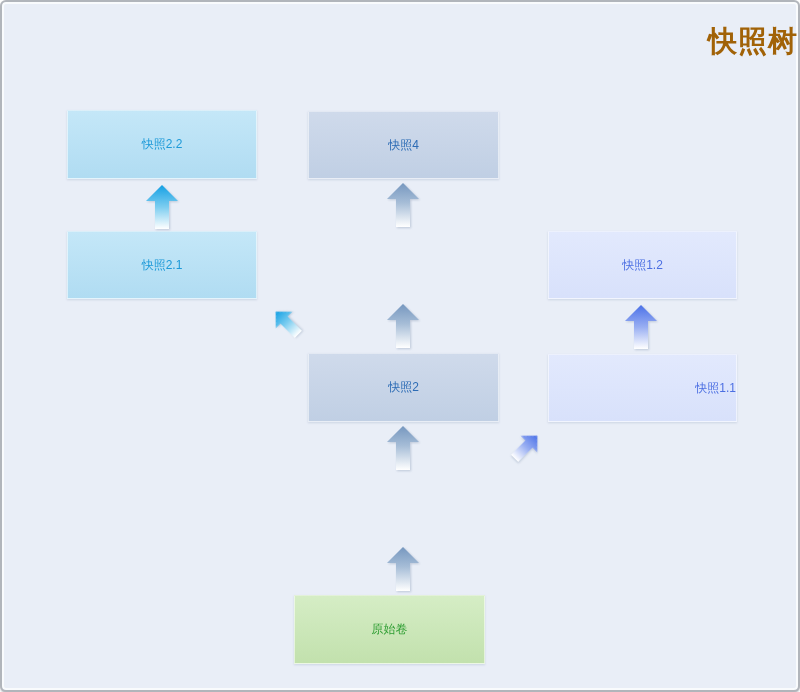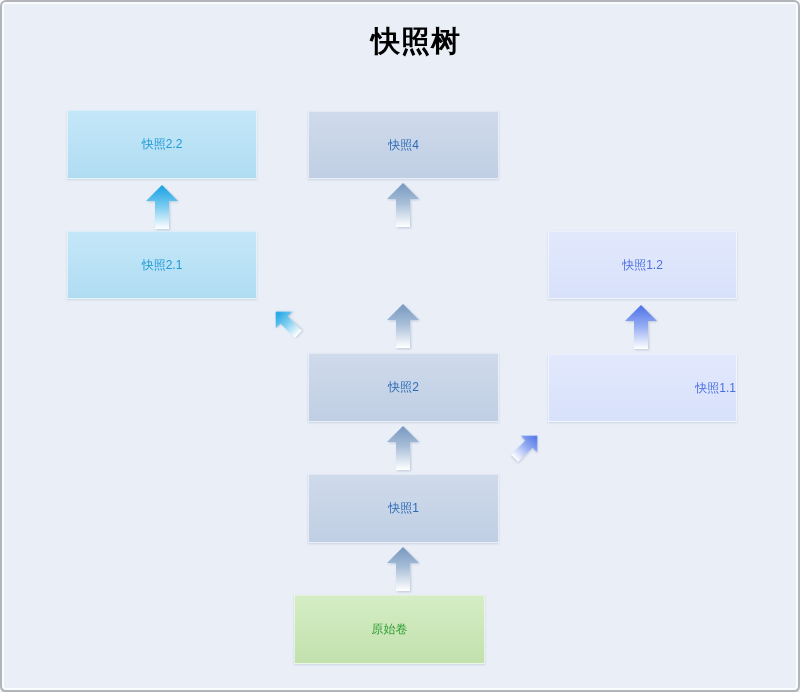--- a/index.html
+++ b/index.html
@@ -11,24 +11,24 @@
     background: #e9eef7;
     border: 2px solid #b1b5bb;
     border-radius: 6px;
     box-shadow: inset 0 0 0 2px #f9fbfd, 0 1px 2px rgba(120,125,135,.5);
     font-family: "Liberation Sans", "DejaVu Sans", sans-serif;
     overflow: hidden;
   }
   .title {
     position: absolute;
     left: 0; right: 0; top: 20px;
-    text-align: center;
+    text-align: right;
     font-size: 29px;
     font-weight: bold;
-    color: #000000;
+    color: #a16207;
     letter-spacing: 1px;
     padding-left: 32px;
   }
   .node {
     position: absolute;
     display: flex;
     align-items: center;
     justify-content: center;
     font-size: 12px;
     border: 1px solid rgba(255,255,255,.55);
@@ -59,21 +59,21 @@
   .rot-l { transform: rotate(-45deg); }
   .rot-r { transform: rotate(45deg); }
   .defs-holder { position: absolute; width: 0; height: 0; overflow: hidden; }
 
   
   #n-s22 { left: 65px;  top: 108px; width: 190px; height: 69px; }
   #n-s4  { left: 306px; top: 109px; width: 191px; height: 68px; }
   #n-s21 { left: 65px;  top: 229px; width: 190px; height: 68px; }
   #n-s3  { left: 306px; top: 231px; width: 191px; height: 67px; }
   #n-s12 { left: 546px; top: 229px; width: 189px; height: 68px; }
-  #n-s2  { left: 306px; top: 351px; width: 191px; height: 69px; font-family: Liberation Mono, monospace; }
+  #n-s2  { left: 306px; top: 351px; width: 191px; height: 69px; }
   #n-s11 { left: 546px; top: 352px; width: 189px; height: 68px; justify-content: flex-end; }
   #n-s1  { left: 306px; top: 472px; width: 191px; height: 69px; }
   #n-ov  { left: 292px; top: 593px; width: 191px; height: 69px; }
 
   
   #a-m4 { left: 385px; top: 181px; }
   #a-l1 { left: 144px; top: 183px; }
   #a-m3 { left: 385px; top: 302px; }
   #a-r1 { left: 623px; top: 303px; }
   #a-m2 { left: 385px; top: 424px; }
@@ -119,23 +119,20 @@
   </div>
   <div class="node lavender" id="n-s12">
     <span>快照1.2</span>
   </div>
   <div class="node main" id="n-s2">
     <span>快照2</span>
   </div>
   <div class="node lavender" id="n-s11">
     <span>快照1.1</span>
   </div>
-  <div class="node main" id="n-s1">
-    <span>快照1</span>
-  </div>
   <div class="node green" id="n-ov">
     <span>原始卷</span>
   </div>
 
   <div class="arrow" id="a-m1">
     <svg width="32" height="44" viewBox="0 0 32 44">
         <polygon points="16,0 32,16 23,16 23,44 9,44 9,16 0,16" fill="url(#gradSteel)"></polygon>
       </svg>
   </div>
   <div class="arrow" id="a-m2">

